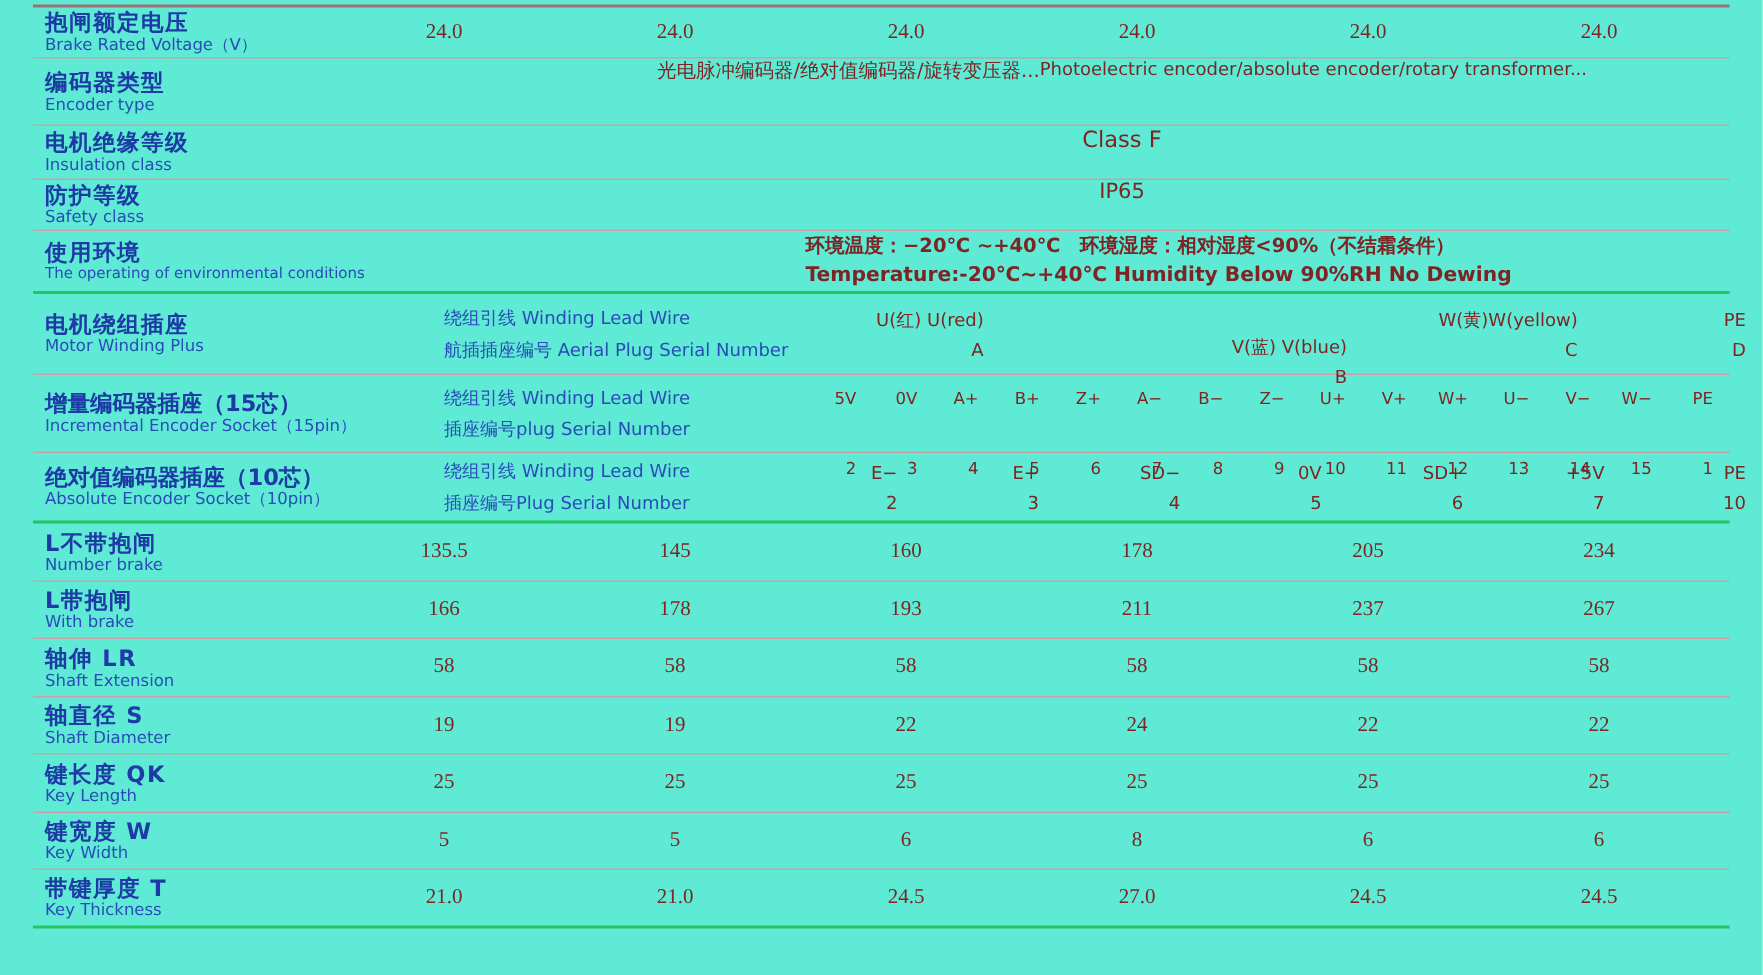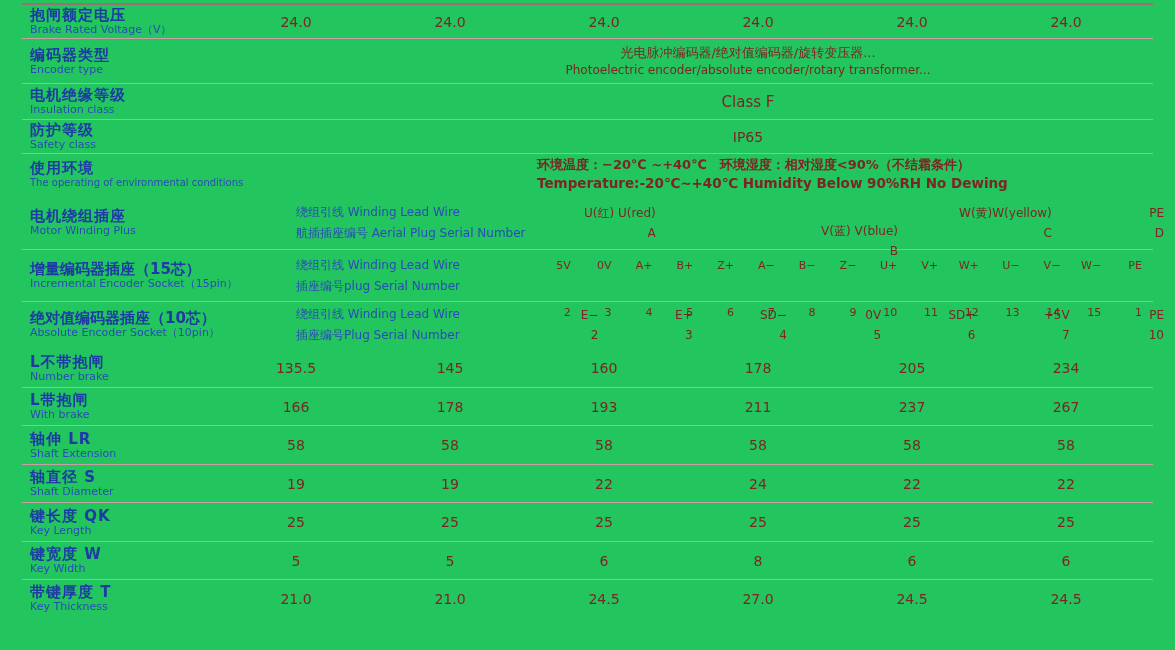--- a/index.html
+++ b/index.html
@@ -1,32 +1,32 @@
 <!DOCTYPE html>
 <html><head>
 <meta charset="utf-8">
 <style>
   html,body{margin:0;padding:0;background:#ffffff;}
   body{width:1175px;height:650px;font-family:"DejaVu Sans",sans-serif;overflow:hidden;}
-  .sheet{position:relative;width:1175px;height:650px;background:#22c55e;}
+  .sheet{position:relative;width:1175px;height:650px;background:#5eead4;}
   .tbl{position:absolute;left:22px;top:3px;width:1131px;border-top:2px solid #9b7174;}
   .row{position:relative;display:flex;align-items:center;box-sizing:border-box;
        border-bottom:1px solid #cba0a4;}
   .row.strong{border-bottom:2px solid #22c55e;}
   .label{width:252px;padding-left:8px;box-sizing:border-box;}
   .cn{color:#1d3aa5;font-weight:bold;font-size:15px;line-height:1.2;letter-spacing:1px;}
   .en{color:#2a4cb8;font-size:11px;line-height:1.15;}
   .en-xs{font-size:10px;}
   
-  .vals{position:absolute;left:197px;width:924px;top:0;height:100%;display:flex;}
+  .vals{position:absolute;left:197px;width:924px;top:0;height:100%;display:flex;font-family:Liberation Serif, serif;}
   .val{flex:1;display:flex;align-items:center;justify-content:center;
        color:#7d2524;font-size:14px;}
   
   .wide{position:absolute;left:353px;width:746px;top:0;height:100%;display:flex;
-        flex-direction:column;justify-content:center;text-align:center;color:#7d2524;}
+        flex-direction:row;justify-content:center;text-align:center;color:#7d2524;}
   .vcn{font-size:13px;line-height:1.45;}
   .ven{font-size:12px;line-height:1.3;}
   .vbig{font-size:15px;}
   .vmed{font-size:14px;}
   
   .env{position:absolute;left:515px;top:0;height:100%;display:flex;flex-direction:column;
        justify-content:center;text-align:left;color:#7d2524;font-weight:bold;}
   .env .l1{font-size:13px;line-height:1.5;}
   .env .l2{font-size:13.5px;line-height:1.3;}
   

